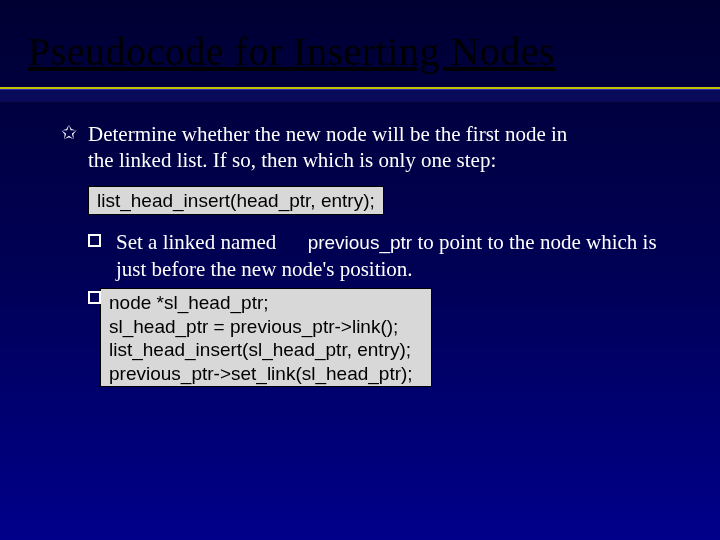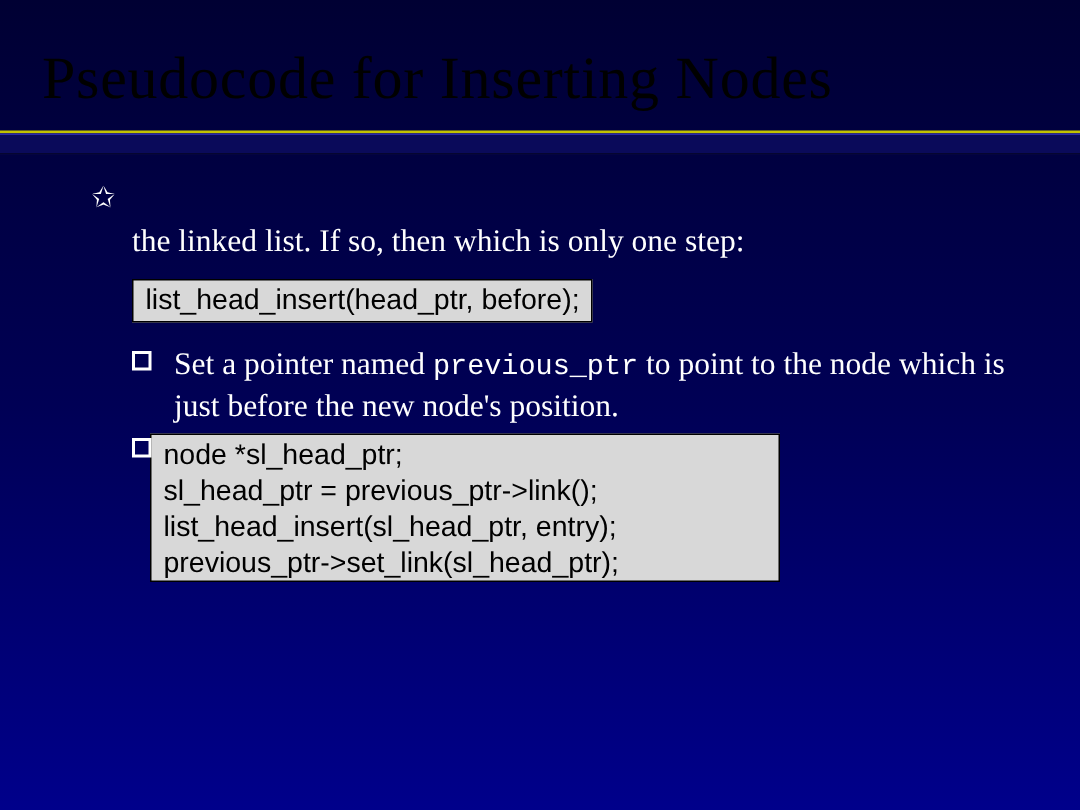--- a/index.html
+++ b/index.html
@@ -15,20 +15,21 @@
     position: relative;
     padding: 0;
   }
   .title {
     color: #000;
     background: transparent;
     font-size: 40px;
     font-weight: normal;
     padding: 28px 0 10px 28px;
     letter-spacing: 0.5px;
+    text-decoration: underline;
   }
   .rule-wrap {
     margin: 2px 0 0 0;
   }
   .rule-yellow {
     height: 2px;
     background: #c2c200;
     margin: 0 0 0 0;
   }
   .rule-navy {
@@ -82,72 +83,73 @@
     font-family: Arial, Helvetica, sans-serif;
     font-size: 19px;
     padding: 2px 8px 2px 8px;
     margin: 6px 0 14px 28px;
     display: inline-block;
     line-height: 1.25;
     white-space: pre;
   }
   .codebox.wide {
     display: block;
-    width: 420px;
+    width: 332px;
     margin-left: 40px;
     padding: 2px 8px 0 8px;
   }
   .b2 {
     position: relative;
     padding-left: 28px;
     margin-left: 28px;
     margin-bottom: 4px;
     font-size: 21px;
   }
   .b2 .bullet-box {
     position: absolute;
     left: 0;
     top: 5px;
     width: 13px;
     height: 13px;
     border: 2px solid #fff;
     background: transparent;
   }
   .mono-inline {
-    font-family: Liberation Mono, monospace;
+    font-family: Liberation Sans, sans-serif;
     font-size: 19px;
+    margin-left: 26px;
   }
   .group2 { margin-top: 8px; }
 </style>
 </head>
 <body>
 
 <div class="slide">
 
   <h1 class="title">Pseudocode for Inserting Nodes</h1>
 
   <div class="rule-wrap">
     <div class="rule-yellow"></div>
     <div class="rule-navy"></div>
   </div>
 
   <div class="content">
 
     <div class="b1">
       <span class="bullet-star">✩</span>
-      <br>
+      <span>Determine whether the new node will be the first node in</span><br>
       <span>the linked list.  If so, then which is only one step:</span>
     </div>
 
-    <div class="codebox">list_head_insert(head_ptr, before);</div>
+    <div class="codebox">list_head_insert(head_ptr, entry);</div>
 
 
     <div class="b2">
       <span class="bullet-box"></span>
-      <span><span>Set a pointer named </span><span class="mono-inline">previous_ptr</span><span> to point to the node which is just before the new node's position.</span></span>
+      <span><span>Set a linked named </span><span class="mono-inline">previous_ptr</span><span> to point to the node which is just before the new node's position.</span></span>
     </div>
 
     <div class="b2">
       <span class="bullet-box"></span>
     </div>
 
     <div class="codebox wide">node *sl_head_ptr;
 sl_head_ptr = previous_ptr-&gt;link();
 list_head_insert(sl_head_ptr, entry);
 previous_ptr-&gt;set_link(sl_head_ptr);</div>

